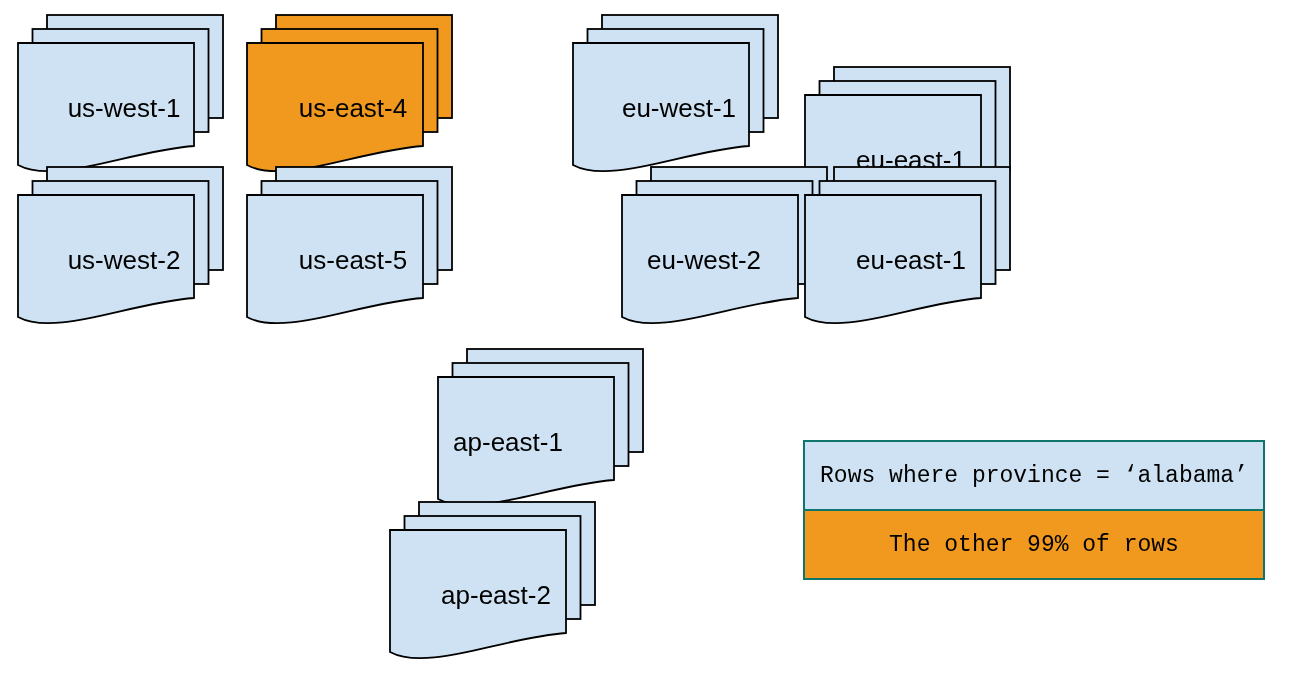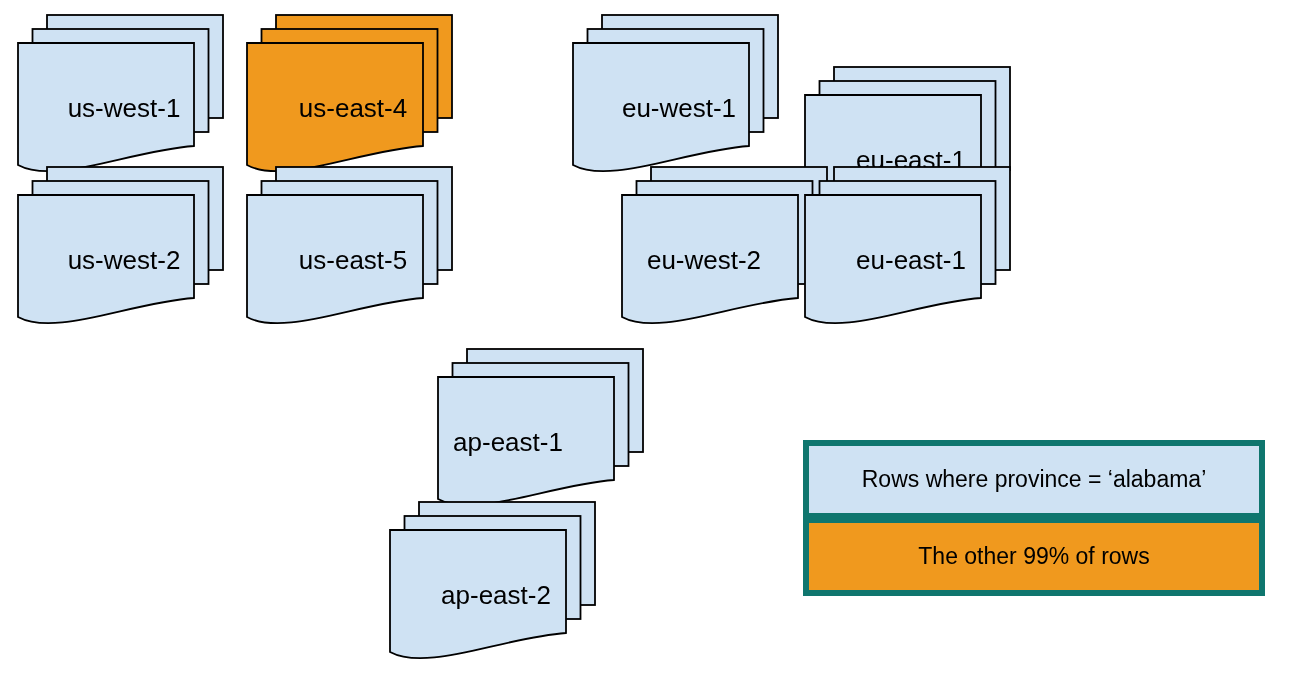--- a/index.html
+++ b/index.html
@@ -40,25 +40,26 @@
     pointer-events: none;
   }
   .legend {
     position: absolute;
     left: 803px;
     top: 440px;
     width: 462px;
   }
   .legend-row {
     height: 67px;
-    border: 6px solid #0f766e;
+    border: 2px solid #0f766e;
     display: flex;
     align-items: center;
     justify-content: center;
     font-size: 23px;
+    font-family: Liberation Mono, monospace;
   }
   .legend-row + .legend-row { margin-top: -2px; text-align: center; }
   .legend-row.blue   { background: var(--blue, #cfe2f3); }
   .legend-row.orange { background: var(--orange, #f0991e); }
 </style>
 </head>
 <body>
 
 <div id="canvas">
 

